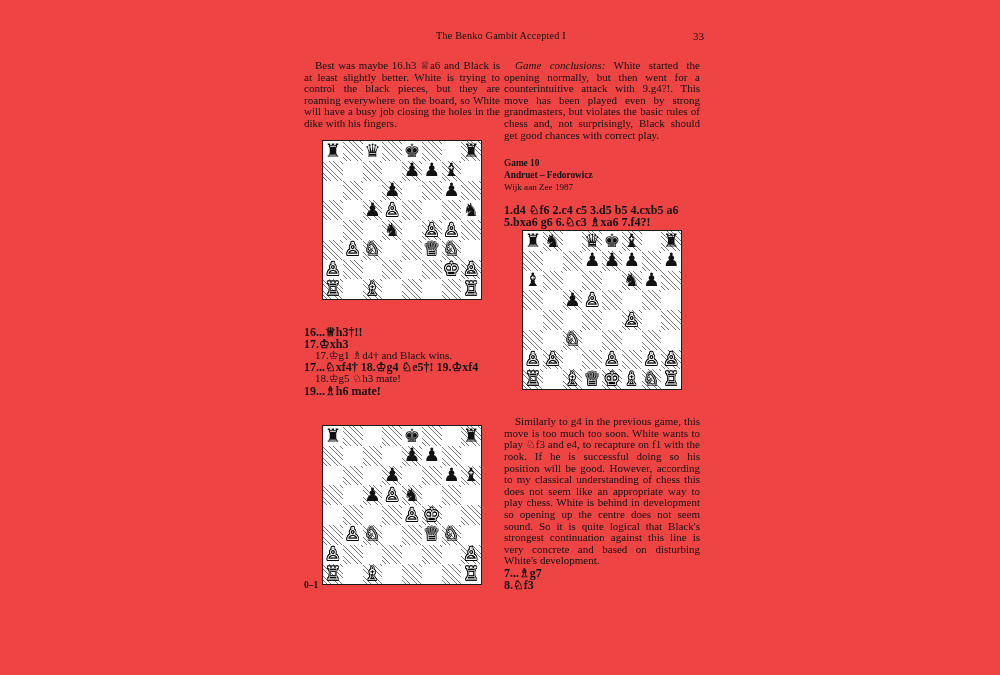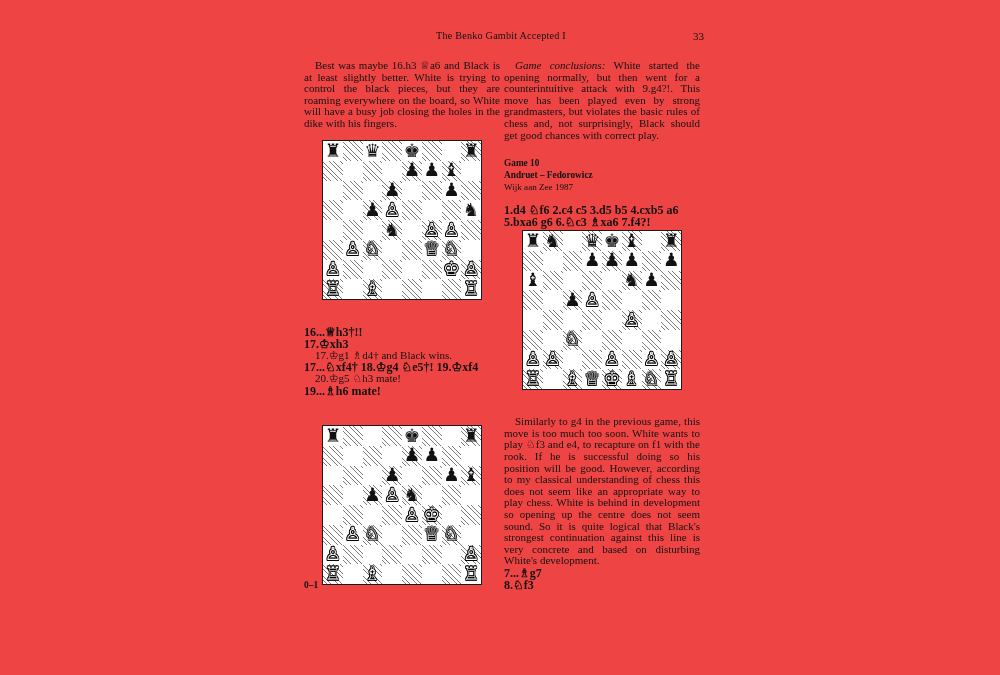--- a/index.html
+++ b/index.html
@@ -164,21 +164,21 @@
   <div class="col col-left">
 
     <p class="ind">Best was maybe 16.h3 ♕a6 and Black is at least slightly better. White is trying to control the black pieces, but they are roaming everywhere on the board, so White will have a busy job closing the holes in the dike with his fingers.</p>
 
     <div style="height:196px"></div>
 
     <p class="movehead">16...♕h3†!!</p>
     <p class="movehead">17.♔xh3</p>
     <p class="variation">17.♔g1 ♗d4† and Black wins.</p>
     <p class="movehead">17...♘xf4† 18.♔g4 ♘e5†! 19.♔xf4</p>
-    <p class="variation">20.♔g5 ♘h3 mate!</p>
+    <p class="variation">18.♔g5 ♘h3 mate!</p>
     <p class="movehead">19...♗h6 mate!</p>
 
     <div style="height:183px"></div>
 
     <p class="result">0–1</p>
   </div>
 
   <div class="col col-right">
 
     <p class="ind"><span class="ital">Game conclusions:</span><span> White started the opening normally, but then went for a counterintuitive attack with 9.g4?!. This move has been played even by strong grandmasters, but violates the basic rules of chess and, not surprisingly, Black should get good chances with correct play.</span></p>

